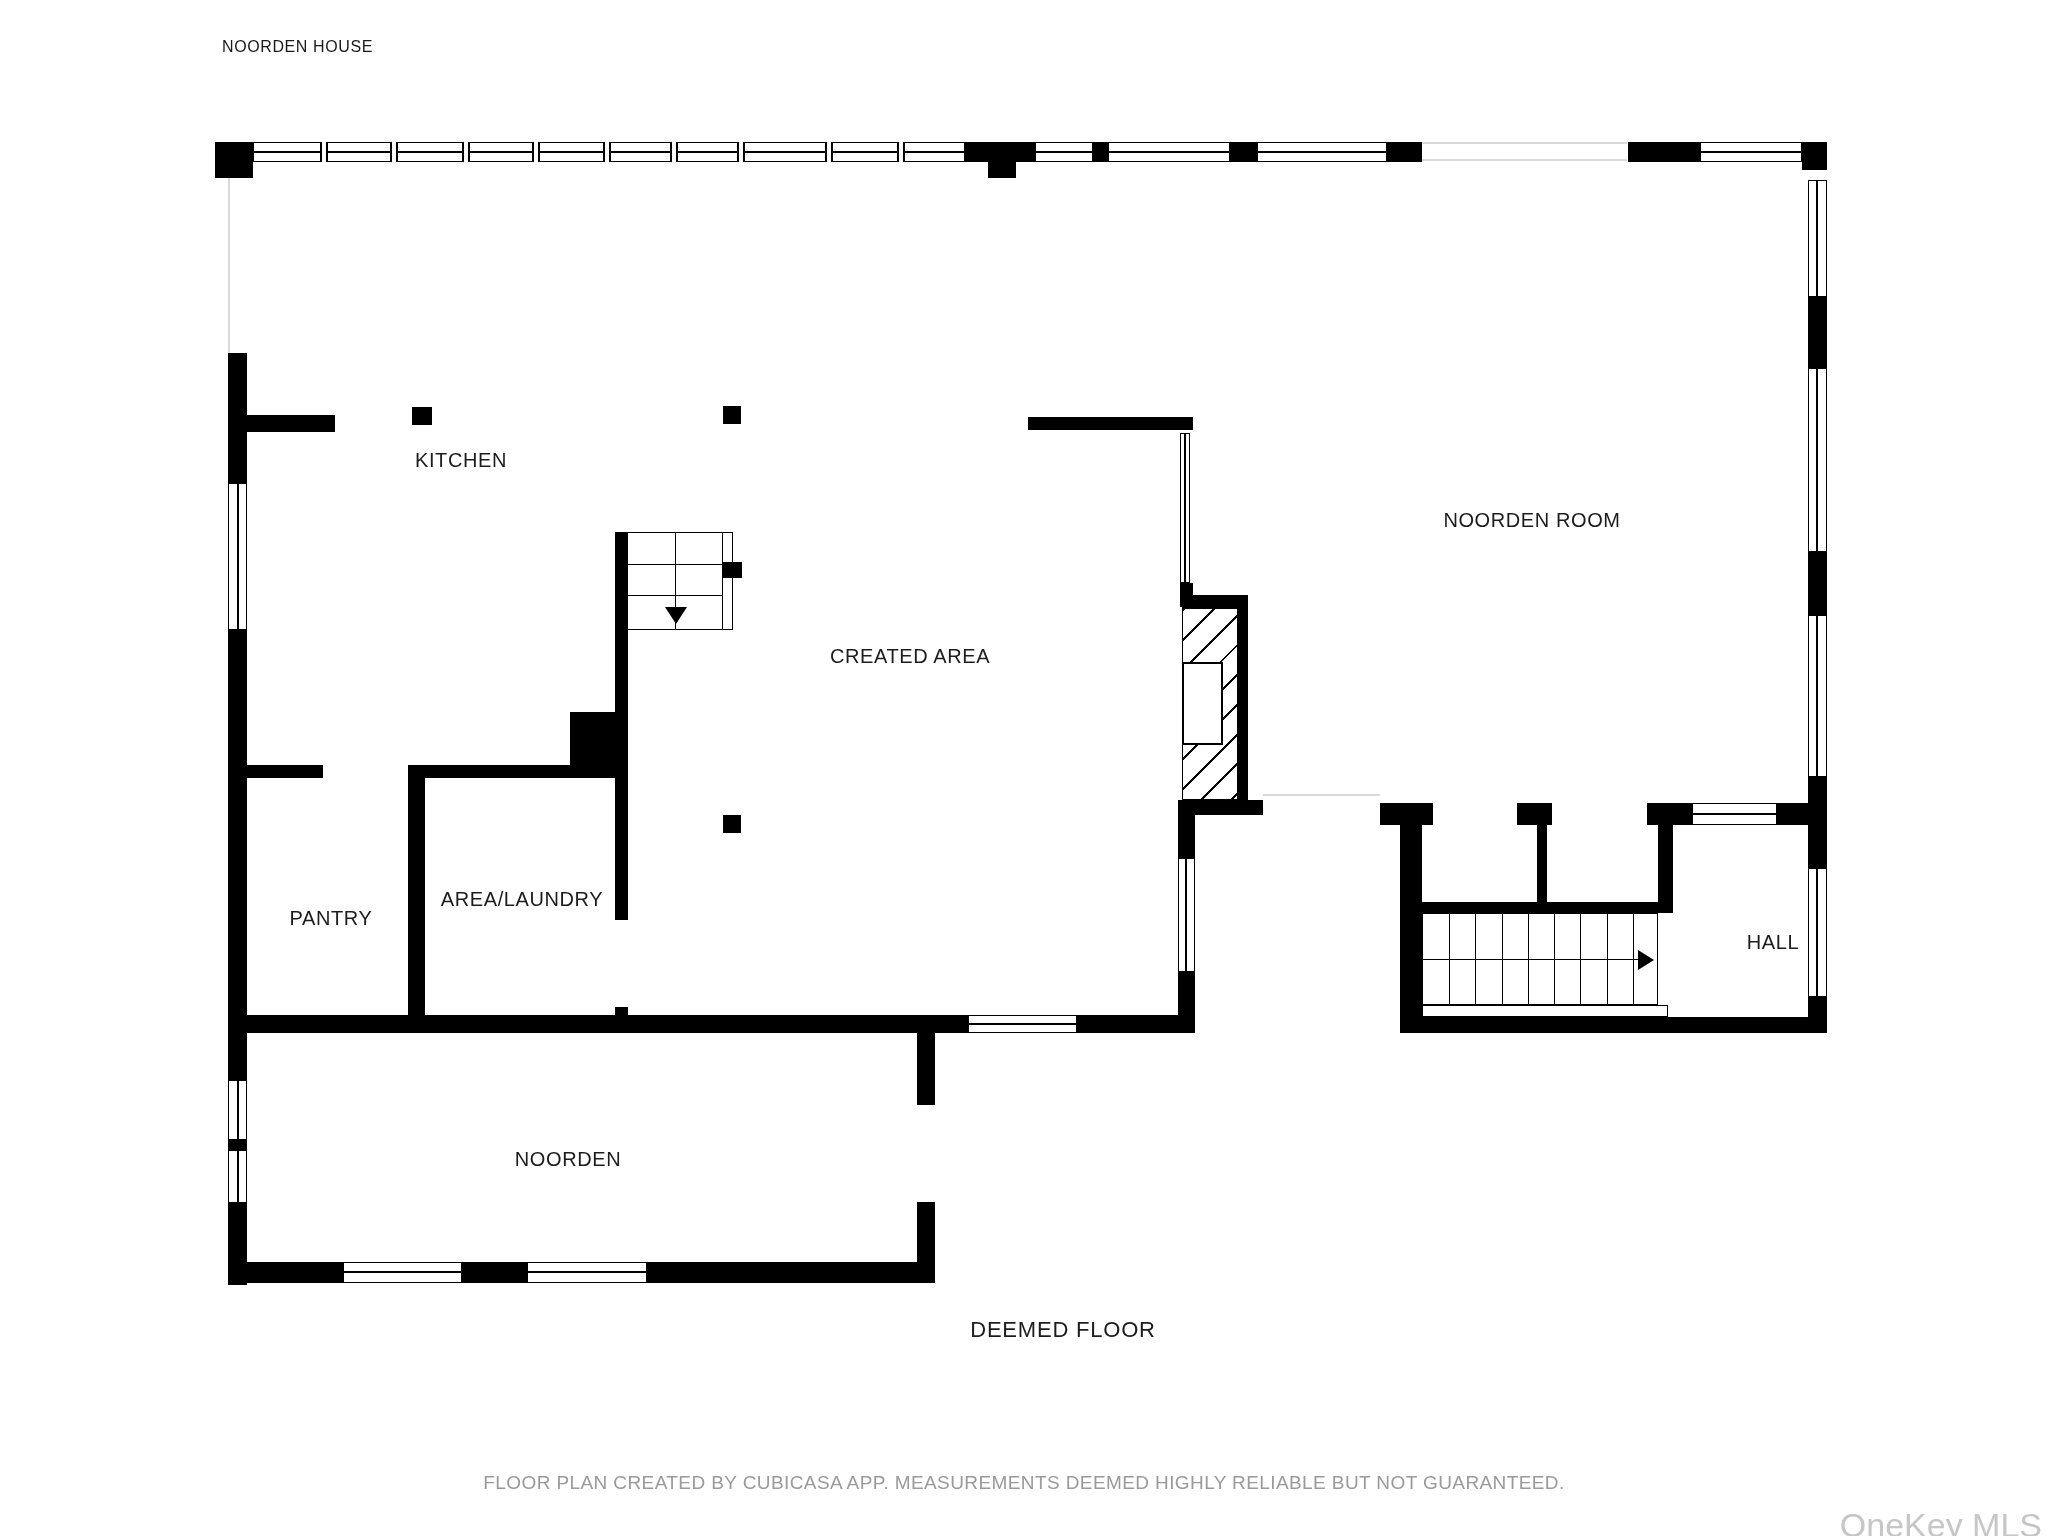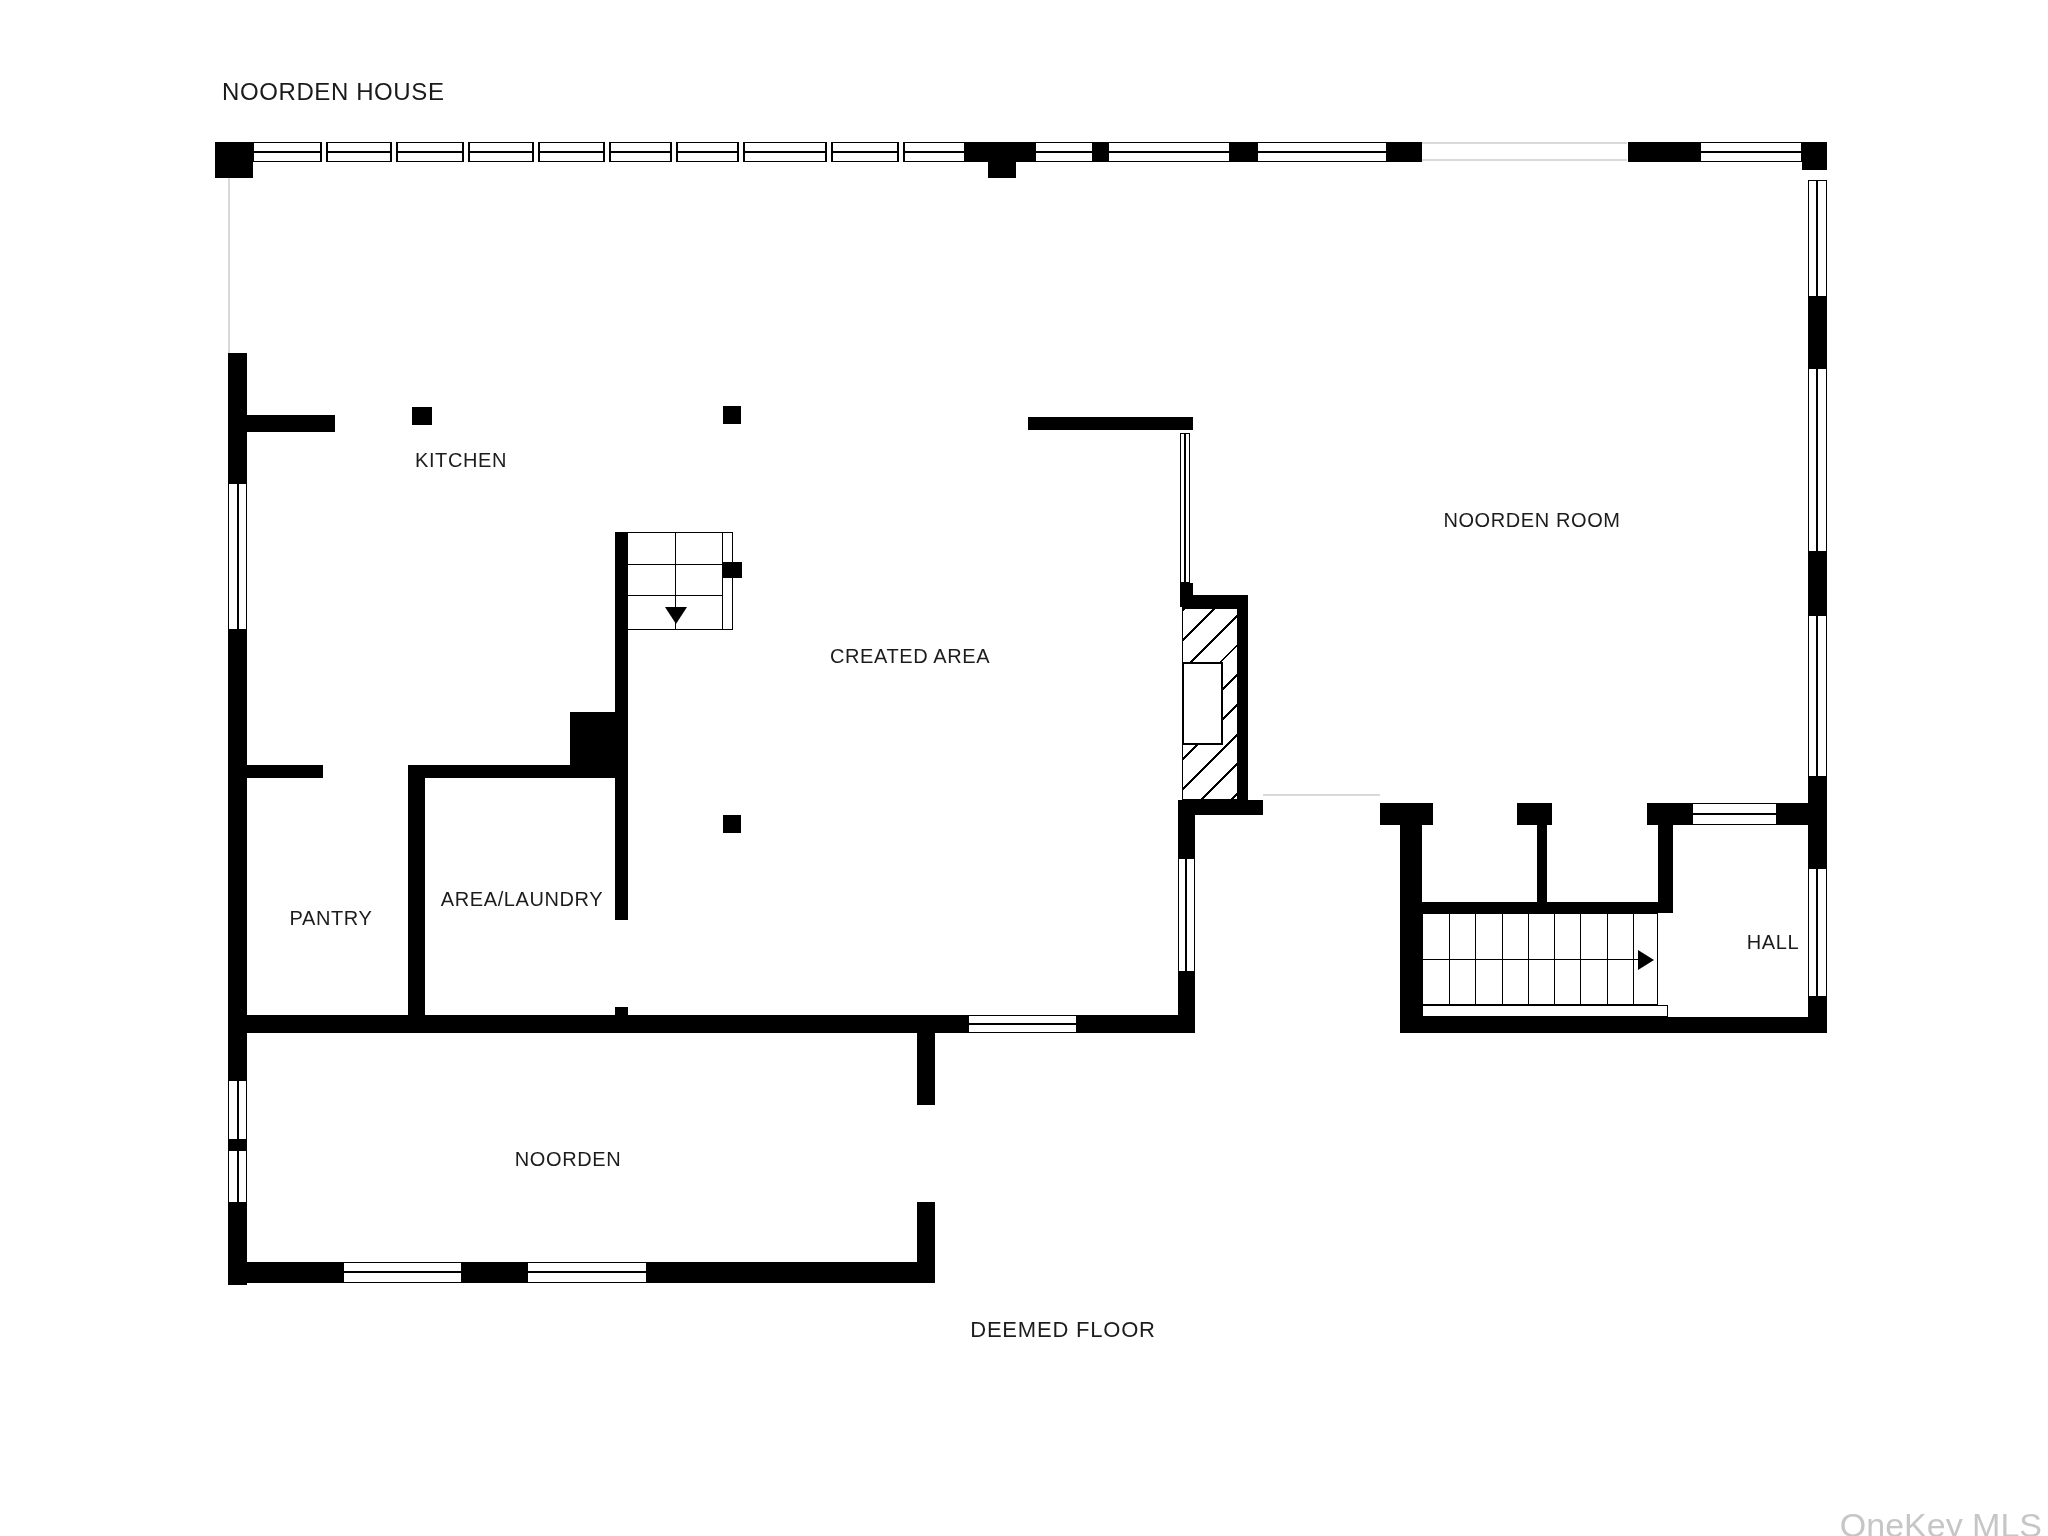--- a/index.html
+++ b/index.html
@@ -23,21 +23,21 @@
   .faint-v{position:absolute;background:var(--faint);width:2px;}
   .hatch{position:absolute;border:1px solid #000;box-sizing:border-box;
       background:repeating-linear-gradient(135deg,#000 0 2px,transparent 2px 21px);}
   .firebox{position:absolute;background:#fff;border:2px solid #000;box-sizing:border-box;}
   .stairbox{position:absolute;background:#fff;border:1px solid #000;box-sizing:border-box;}
   .sline{position:absolute;background:#000;}
   .room-label{
     position:absolute;transform:translate(-50%,-50%);color:var(--label);
     font-size:20px;letter-spacing:0.6px;white-space:nowrap;
   }
-  .plan-title{position:absolute;left:222px;top:38px;font-size:24px;letter-spacing:0.6px;color:#1a1a1a;margin-top:40px;}
+  .plan-title{position:absolute;left:222px;top:38px;font-size:16px;letter-spacing:0.6px;color:#1a1a1a;}
   .floor-label{position:absolute;left:1063px;top:1330px;transform:translate(-50%,-50%);font-size:22px;letter-spacing:0.8px;color:var(--label);}
   .disclaimer{position:absolute;left:0;top:1472px;width:100%;text-align:center;font-size:19px;letter-spacing:0.4px;color:var(--disc);}
   .watermark{position:absolute;right:6px;top:1506px;font-size:34px;color:var(--wm);}
   .arrow-down{position:absolute;width:0;height:0;border-left:11px solid transparent;border-right:11px solid transparent;border-top:17px solid #000;}
   .arrow-right{position:absolute;width:0;height:0;border-top:10px solid transparent;border-bottom:10px solid transparent;border-left:16px solid #000;}
 </style>
 </head>
 <body>
 
 <div id="plan">
@@ -46,20 +46,21 @@
 
   <div class="room-label" style="left:461px;top:460px;">KITCHEN</div>
   <div class="room-label" style="left:1532px;top:520px;">NOORDEN ROOM</div>
   <div class="room-label" style="left:910px;top:656px;">CREATED AREA</div>
   <div class="room-label" style="left:331px;top:918px;">PANTRY</div>
   <div class="room-label" style="left:522px;top:899px;">AREA/LAUNDRY</div>
   <div class="room-label" style="left:1737px;top:942px;margin-left:36px;">HALL</div>
   <div class="room-label" style="left:568px;top:1159px;">NOORDEN</div>
 
   <div class="floor-label">DEEMED FLOOR</div>
+  <div class="disclaimer">FLOOR PLAN CREATED BY CUBICASA APP. MEASUREMENTS DEEMED HIGHLY RELIABLE BUT NOT GUARANTEED.</div>
   <div class="watermark">OneKey MLS</div>
 
   <div class="hatch" style="left:1182px;top:608px;width:56px;height:192px;"></div>
   <div class="firebox" style="left:1182px;top:662px;width:41px;height:83px;"></div>
 
   <div class="stairbox" style="left:627px;top:532px;width:106px;height:98px;">
     <div class="sline" style="left:47px;top:0;width:1px;height:96px;"></div>
     <div class="sline" style="left:94px;top:0;width:1px;height:96px;"></div>
     <div class="sline" style="left:0;top:31px;width:94px;height:1px;"></div>
     <div class="sline" style="left:0;top:62px;width:94px;height:1px;"></div>

